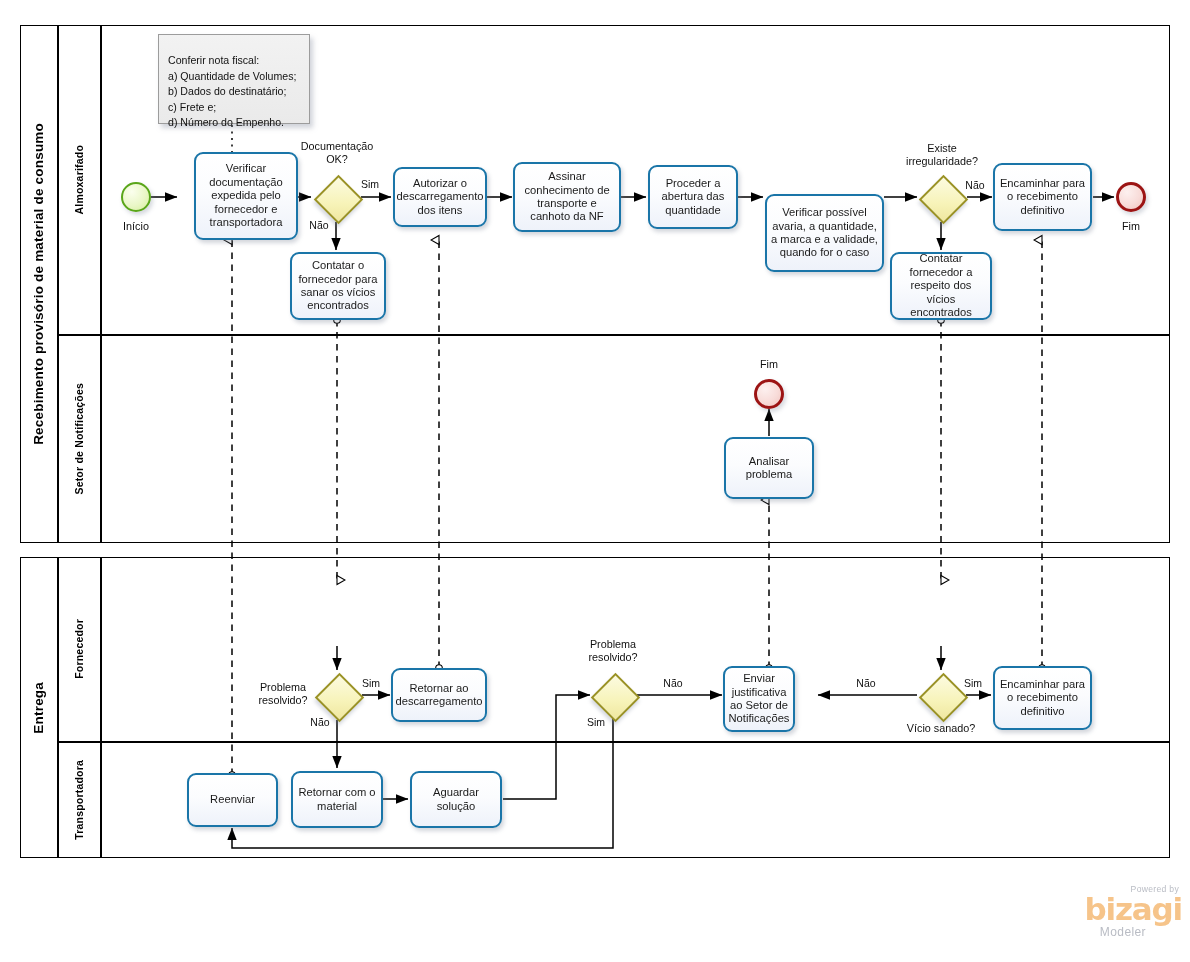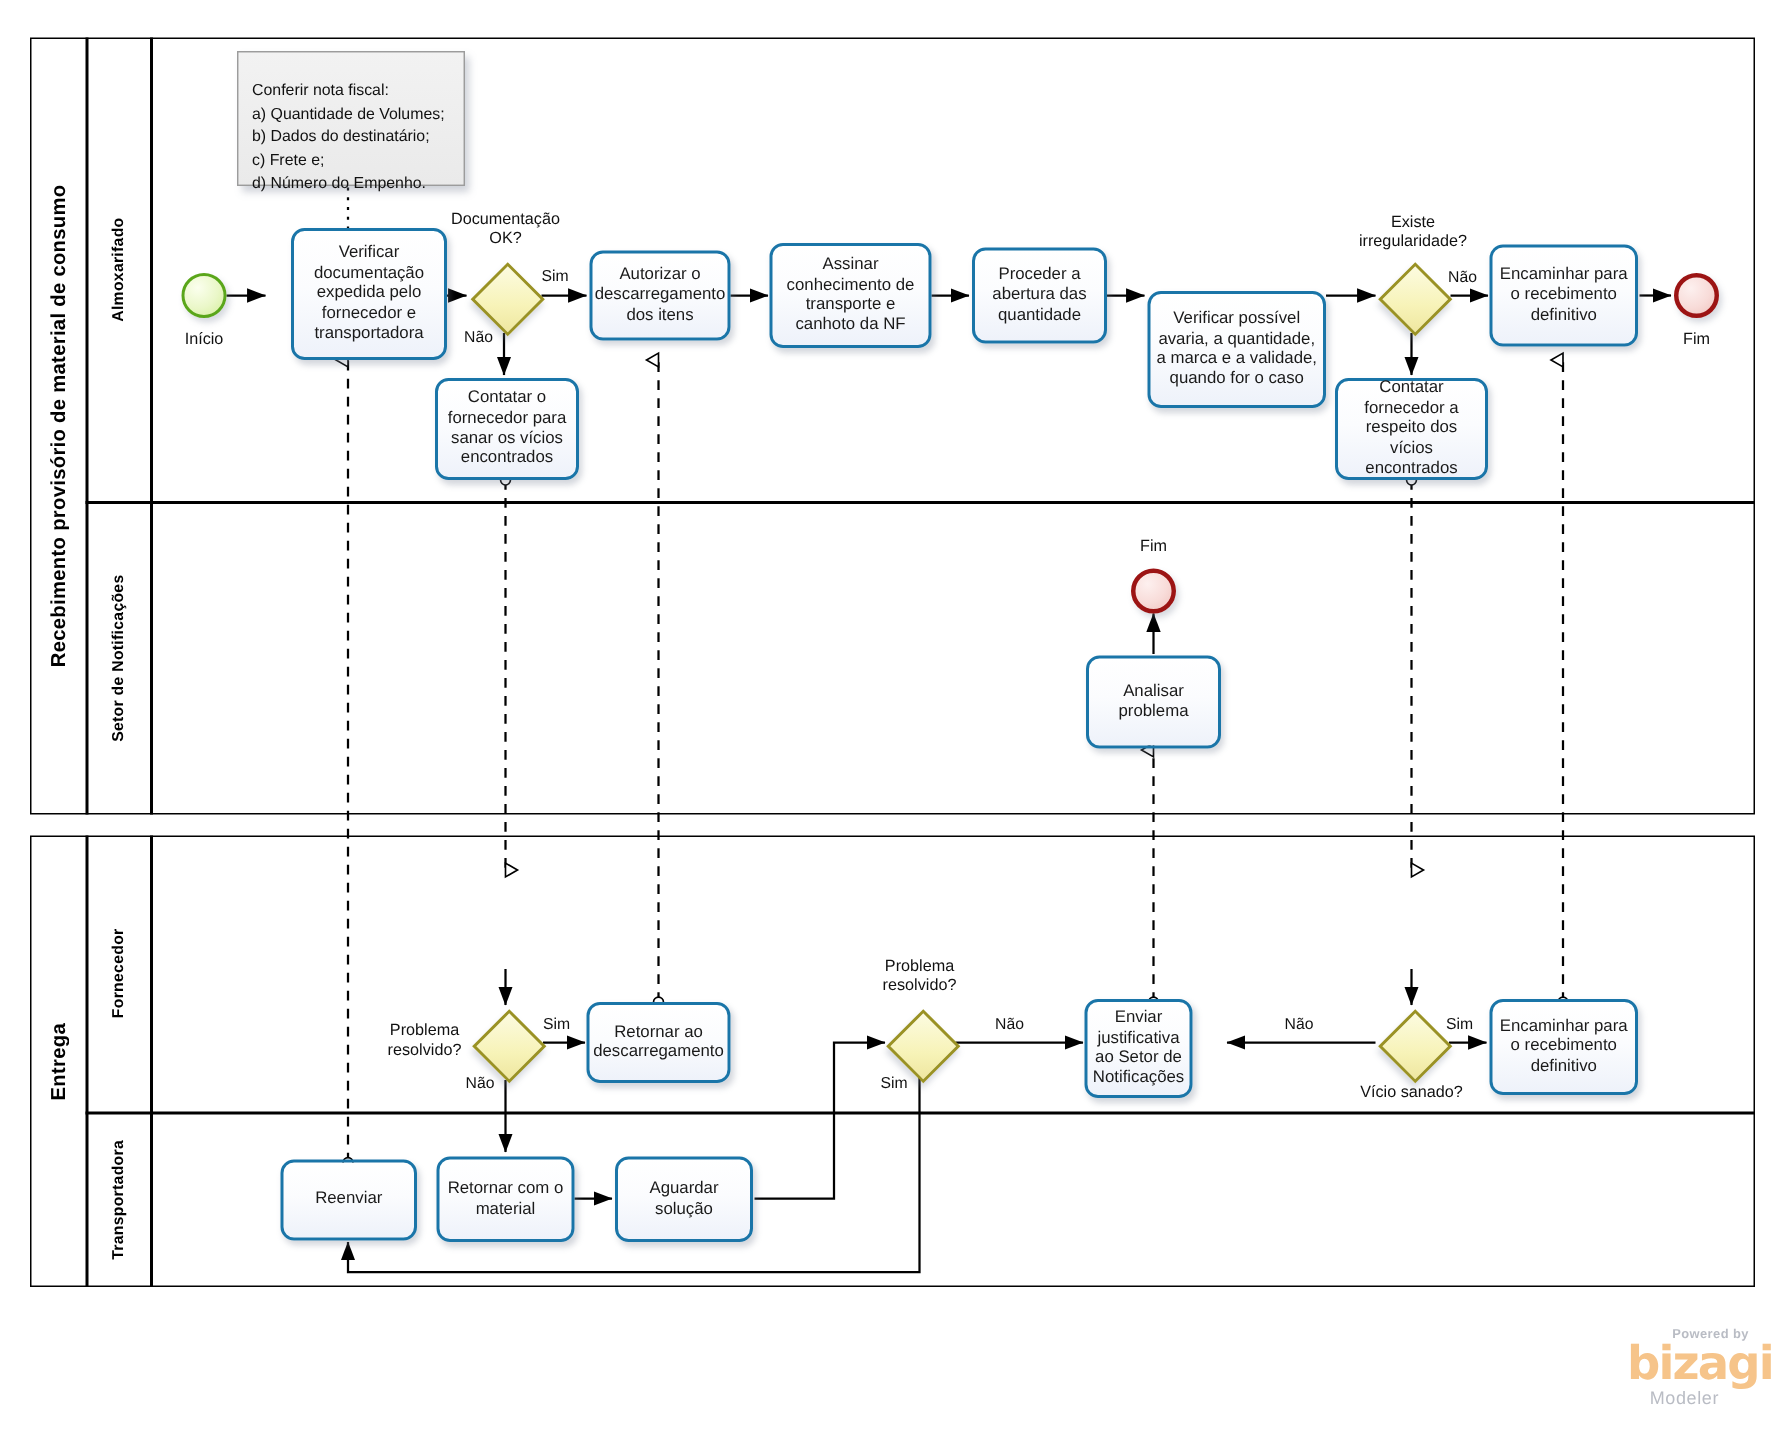--- a/index.html
+++ b/index.html
@@ -52,21 +52,21 @@
 
   
   .lbl{position:absolute;font-size:10.8px;line-height:12.6px;color:#111;
        text-align:center;white-space:nowrap;}
   .lbl.multi{white-space:normal;}
   .lbl-sm{font-size:10.5px;}
 
   
   #bizagi{position:absolute;left:1022px;top:884px;width:160px;height:62px;
           text-align:right;}
-  #bizagi .pw{font-size:8.6px;color:#b9bcc4;letter-spacing:.3px;margin-right:16px;font-weight:bold;}
+  #bizagi .pw{font-size:8.6px;color:#b9bcc4;letter-spacing:.3px;margin-right:3px;}
   #bizagi .bz{font-size:31px;line-height:31px;color:#f6c48a;font-weight:bold;
               letter-spacing:-1.2px;font-family:"DejaVu Sans",sans-serif;}
   #bizagi .md{font-size:12px;color:#b9bcc4;letter-spacing:.4px;margin-right:36px;}
 </style>
 </head>
 <body>
 
 <div id="canvas">
 
   <div class="poolbox" style="left:20px;top:25px;width:1150px;height:518px;"></div>

